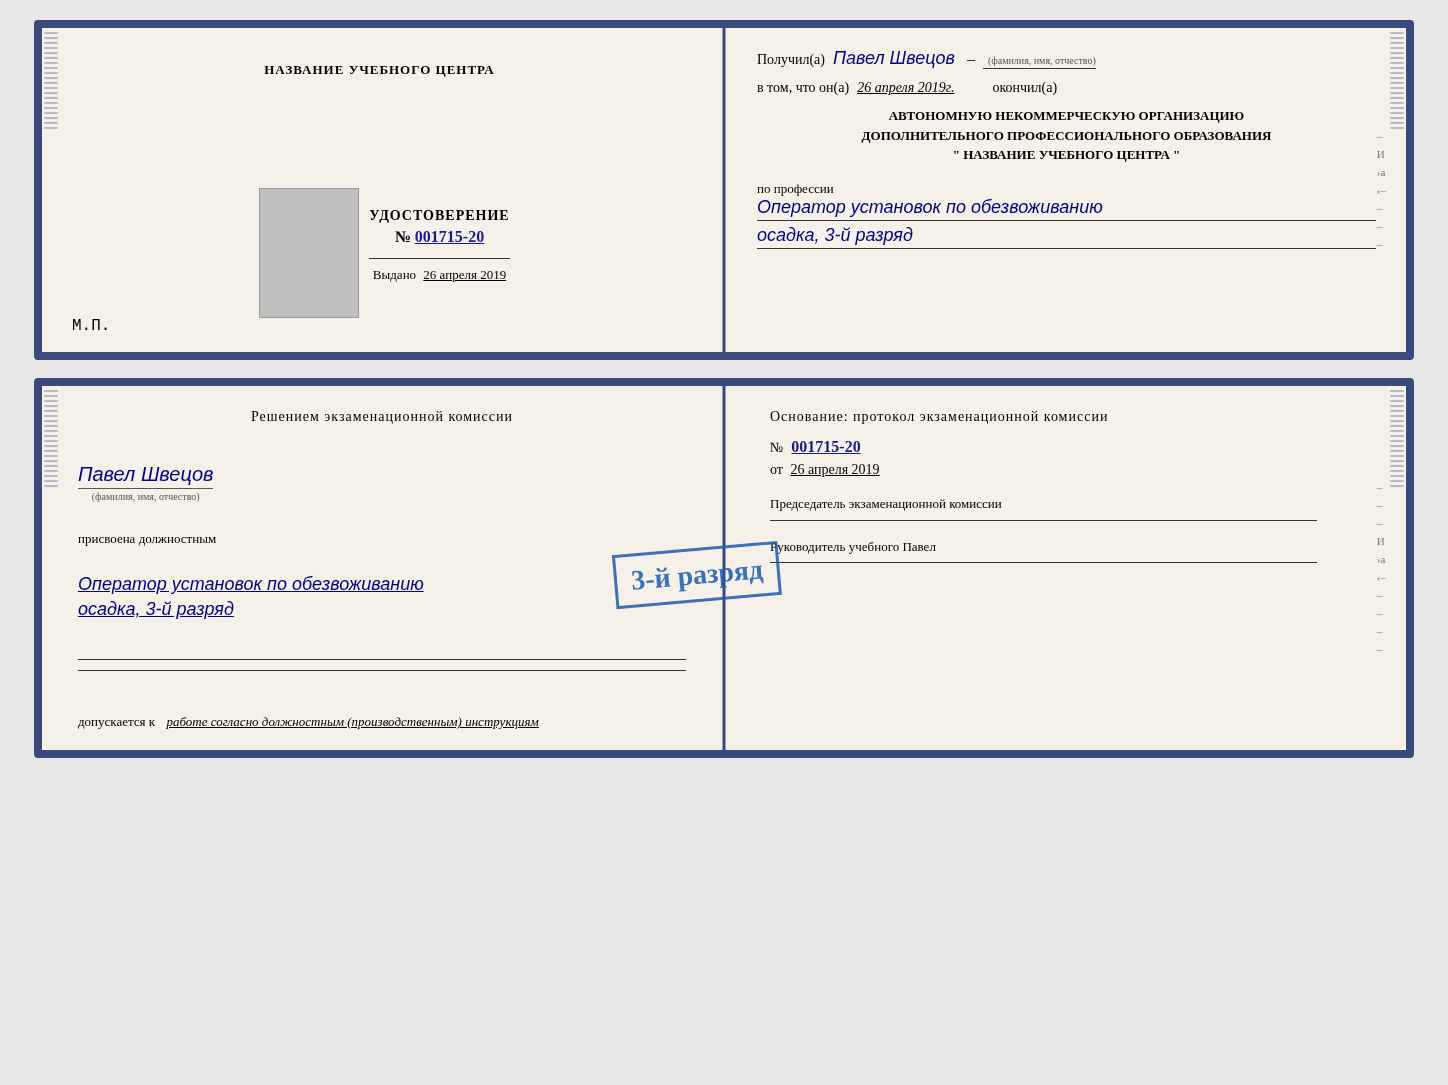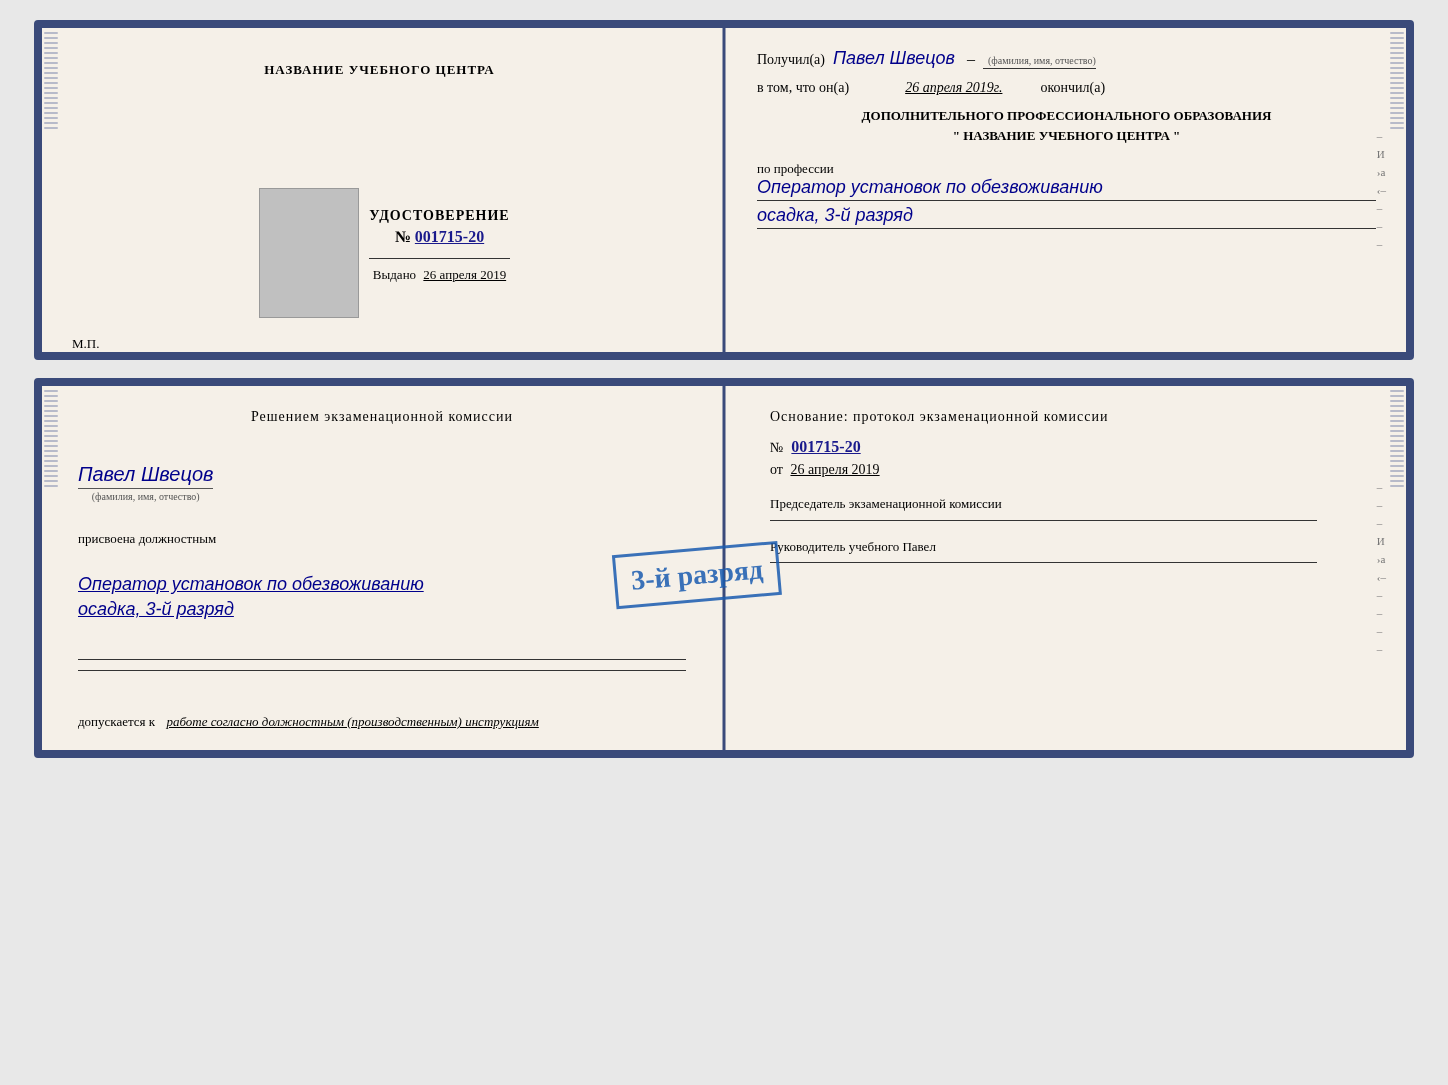--- a/index.html
+++ b/index.html
@@ -126,23 +126,24 @@
       margin: 8px 0;
     }
 
     .issued-line {
       font-size: 13px;
       margin-top: 8px;
     }
 
     .mp-label {
       position: absolute;
-      bottom: 0;
+      bottom: 17px;
       left: 30px;
-      font-size: 13px;
+      font-size: 16px;
+      font-family: Liberation Mono, monospace;
     }
 
     
     .doc-right {
       padding: 20px 30px 25px 40px;
     }
 
     .received-line {
       font-size: 14px;
       margin-bottom: 6px;
@@ -389,25 +390,26 @@
         <span class="received-line">Получил(а)</span>
         <span class="received-name">Павел Швецов</span>
         <span style="margin-left:4px;">–</span>
         <div style="display:inline-block; text-align:center; border-bottom:1px solid #333; min-width:40px;">
           <span class="fio-label">(фамилия, имя, отчество)</span>
         </div>
       </div>
 
       <div style="display:flex; align-items:baseline; gap:8px; margin-bottom:10px;">
         <span style="font-size:14px;">в том, что он(а)</span>
-        <span style="font-style:italic; text-decoration:underline; font-size:14px;margin-left:48px;">26 апреля 2019г.</span>
+        <span style="font-style:italic; text-decoration:underline; font-size:14px;">26 апреля 2019г.</span>
         <span style="font-size:14px; margin-left:30px;">окончил(а)</span>
       </div>
 
       <div class="org-block">
+        <p>АВТОНОМНУЮ НЕКОММЕРЧЕСКУЮ ОРГАНИЗАЦИЮ</p>
         <p>ДОПОЛНИТЕЛЬНОГО ПРОФЕССИОНАЛЬНОГО ОБРАЗОВАНИЯ</p>
         <p>"   НАЗВАНИЕ УЧЕБНОГО ЦЕНТРА   "</p>
       </div>
 
       <div style="margin-top:14px;">
         <div class="profession-label">по профессии</div>
         <span class="profession-name">Оператор установок по обезвоживанию</span>
         <span class="rank-line">осадка, 3-й разряд</span>
       </div>
 

